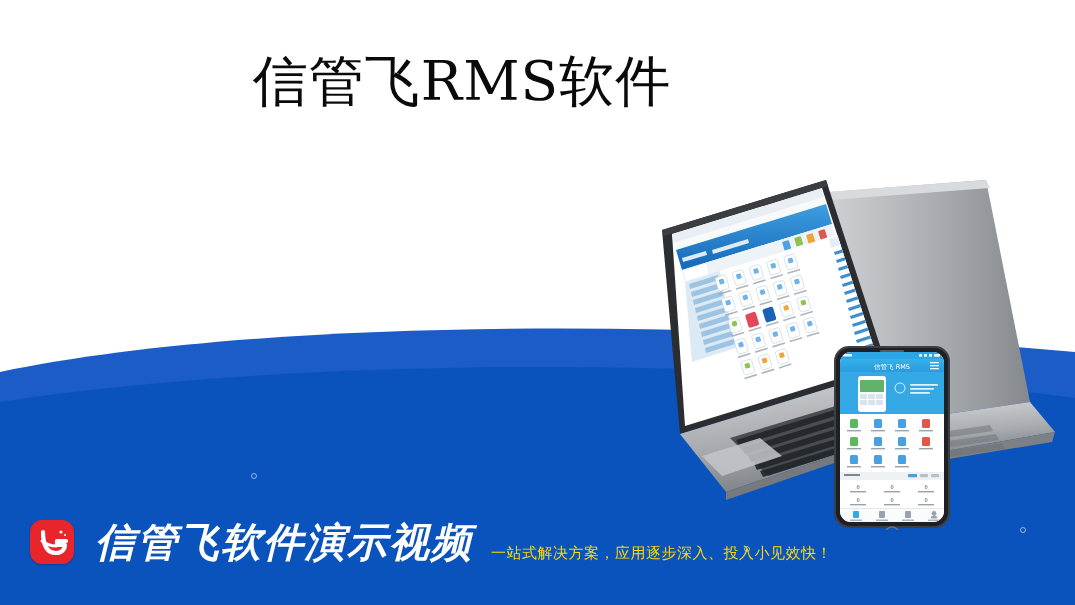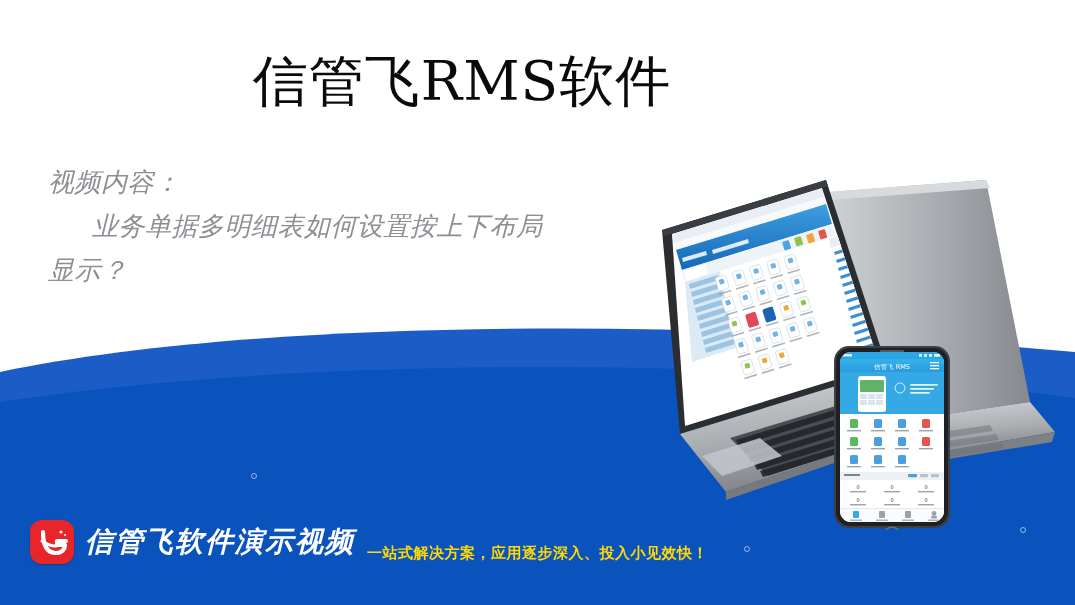--- a/index.html
+++ b/index.html
@@ -72,37 +72,37 @@
     width: 44px;
     height: 44px;
     border-radius: 12px;
     background: #e8252a;
     position: relative;
     flex: 0 0 auto;
     box-shadow: 0 1px 2px rgba(0,0,0,0.25);
   }
   #banner-logo svg { position: absolute; left: 0; top: 0; }
   #banner-brand {
-    margin-left: 11px;
+    margin-left: 21px;
     font-family: "DejaVu Sans", "Liberation Sans", sans-serif;
-    font-size: 28px;
+    font-size: 40px;
     font-weight: bold;
     font-style: italic;
     color: #ffffff;
     letter-spacing: 2px;
     line-height: 44px;
     white-space: nowrap;
   }
   #banner-tagline {
-    margin-left: 12px;
+    margin-left: 18px;
     align-self: flex-end;
     margin-bottom: 4px;
     font-family: "DejaVu Sans", "Liberation Sans", sans-serif;
     font-size: 15px;
-    font-weight: bold;
+    font-weight: normal;
     color: #ffd905;
     letter-spacing: 0.5px;
     white-space: nowrap;
   }
 
   
   #devices {
     position: absolute;
     left: 430px;
     top: 170px;
@@ -475,25 +475,20 @@
       </g>
     </svg>
   </div>
 
   <div class="dot-deco" style="left:744px; top:546px;"></div>
   <div class="dot-deco" style="left:251px; top:473px;"></div>
   <div class="dot-deco" style="left:1020px; top:527px;"></div>
 
   <div id="title">信管飞RMS软件</div>
 
-  <div id="subtitle">
-    <span class="line">视频内容：</span>
-    <span class="line-indent">业务单据多明细表如何设置按上下布局</span>
-    <span class="line">显示？</span>
-  </div>
 
   <div id="banner">
     <div id="banner-logo">
       <svg width="44" height="44" viewBox="0 0 44 44">
         <path d="M13 12 C13 25, 17 33, 26 33 C32 33, 35 29, 35 25 L27 25 L27 21 L36 21" stroke="#ffffff" stroke-width="4.2" fill="none" stroke-linecap="round" stroke-linejoin="round"></path>
         <path d="M12 21 C16 24, 20 26, 26 26" stroke="#ffffff" stroke-width="3" fill="none" stroke-linecap="round"></path>
         <circle cx="31" cy="12" r="1.6" fill="#ffffff"></circle>
         <circle cx="35" cy="15" r="1.1" fill="#ffffff"></circle>
       </svg>
     </div>

